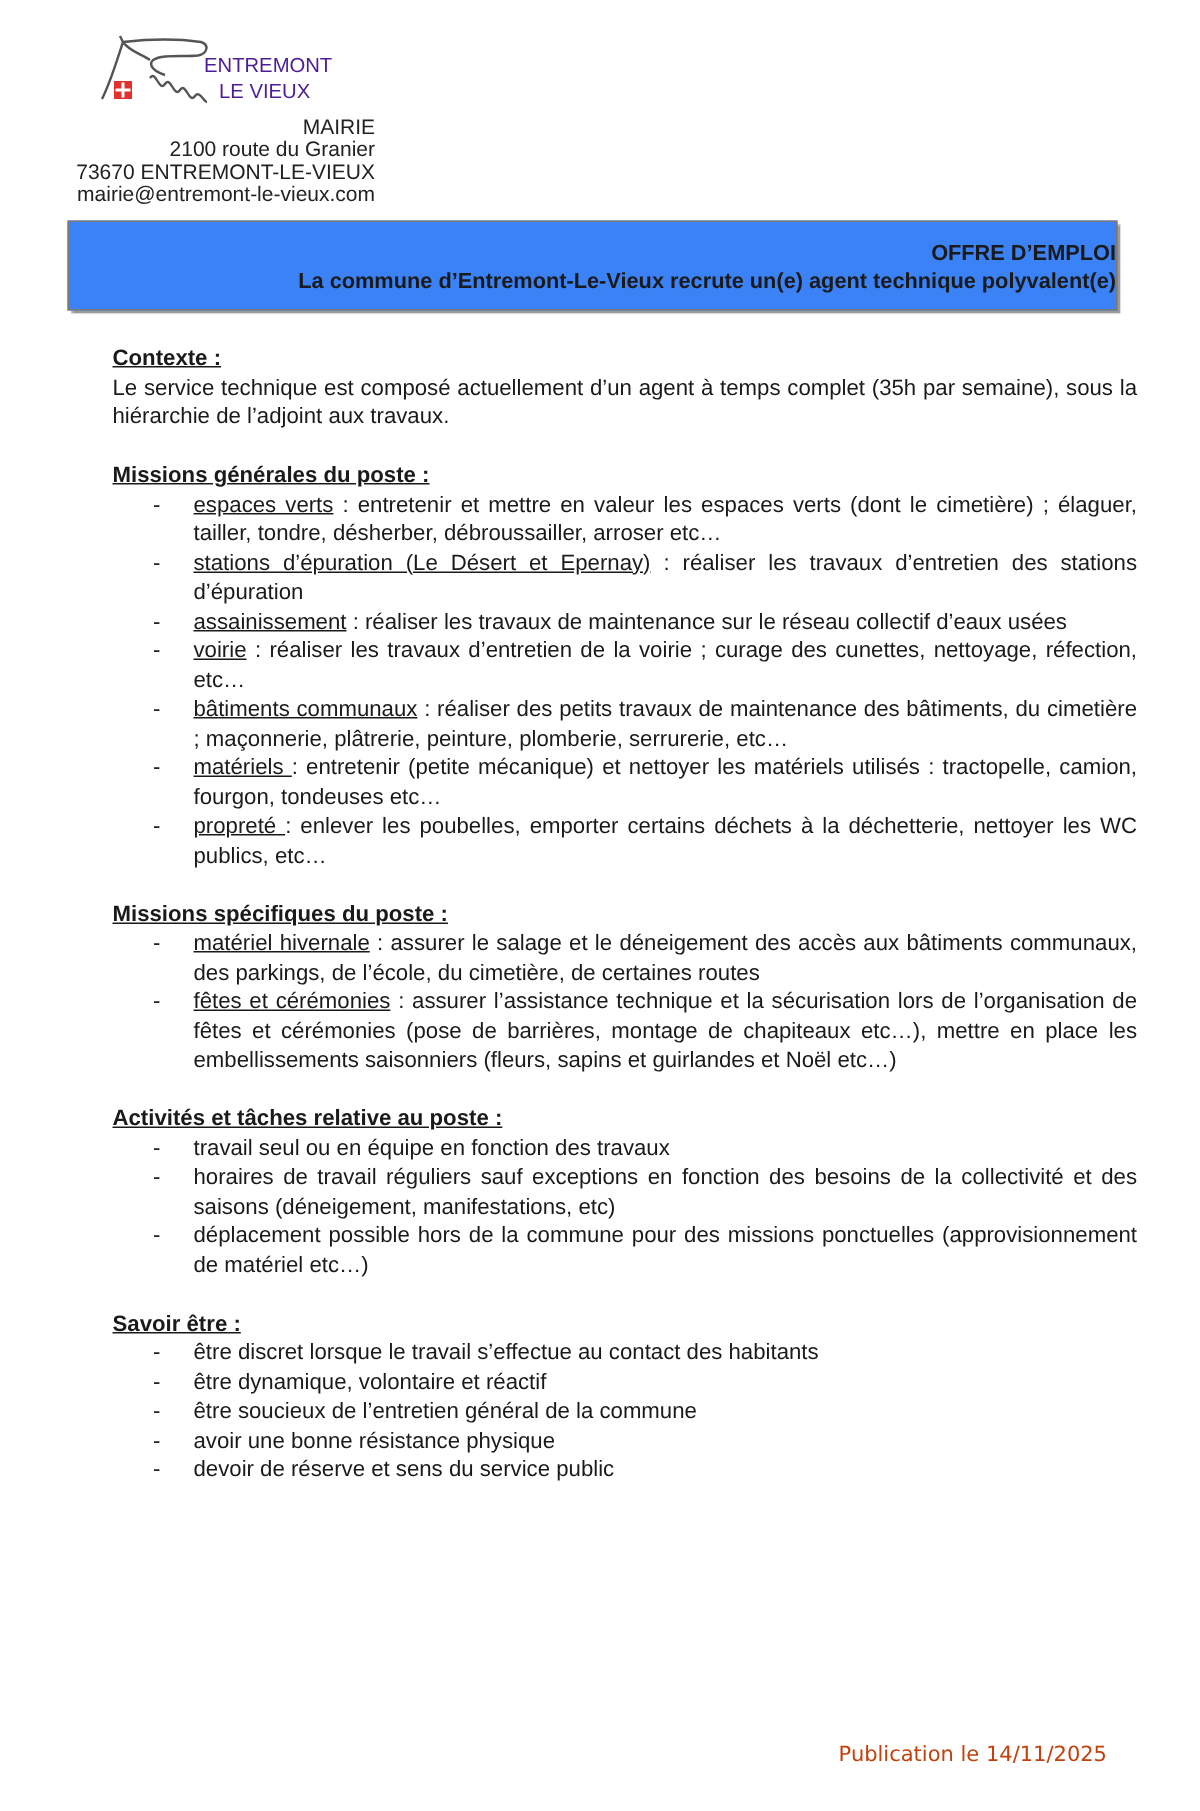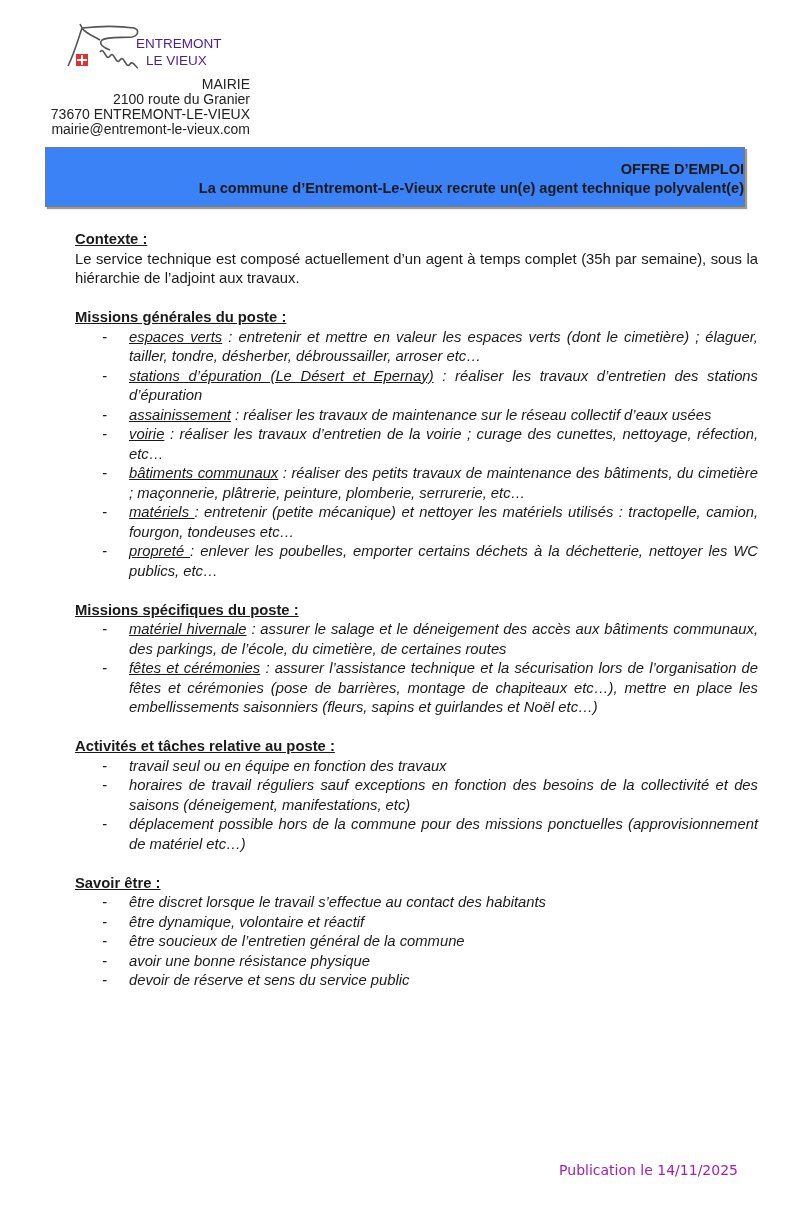--- a/index.html
+++ b/index.html
@@ -18,26 +18,26 @@
     position: absolute; left: 45px; top: 147px; width: 700px; height: 60px;
     background: #3b82f6; border: 1px solid #7a7a7a; box-shadow: 2px 2px 1px #9a9a9a;
     text-align: right; font-weight: bold; font-size: 14.5px; line-height: 19px;
     box-sizing: border-box; padding-top: 12px;
   }
 
   .content { position: absolute; left: 55px; top: 230px; width: 683px; font-size: 14.8px; line-height: 19.5px; margin-left: 20px; }
   .section { margin-bottom: 19.5px; }
   .sec-title { font-weight: bold; text-decoration: underline; }
   .para { text-align: justify; }
-  ul.dash { list-style: none; margin: 0; padding: 0; font-style: italic; }
+  ul.dash { list-style: none; margin: 0; padding: 0; }
   ul.dash li { position: relative; padding-left: 54px; text-align: justify; }
   ul.dash li::before { content: "-"; position: absolute; left: 27px; top: 0; }
   .term { text-decoration: underline; }
 
-  .pub { position: absolute; right: 62px; top: 1162px; font-size: 14px; color: #a21caf; font-family: "DejaVu Sans", sans-serif; }
+  .pub { position: absolute; right: 62px; top: 1162px; font-size: 14px; color: #c2410c; font-family: "DejaVu Sans", sans-serif; }
 </style>
 </head>
 <body>
 
 <div class="header">
   <div class="logo">
     <svg width="80" height="52" viewBox="0 0 80 52">
       <path d="M20 4 L22 8 C18 20 14 34 8 46 M22 8 C40 6 60 6 74 8 C80 10 78 16 72 17 C62 18 48 16 42 20 C38 24 44 28 50 30 M22 8 C26 14 34 16 40 20" fill="none" stroke="#555" stroke-width="1.6"></path>
       <path d="M40 32 c4 -6 6 10 10 4 c4 -6 6 10 10 4 c4 -6 6 10 10 4 c3 -4 6 4 8 4" fill="none" stroke="#555" stroke-width="1.6"></path>
       <rect x="16" y="34" width="12" height="12" fill="#e03030"></rect>

